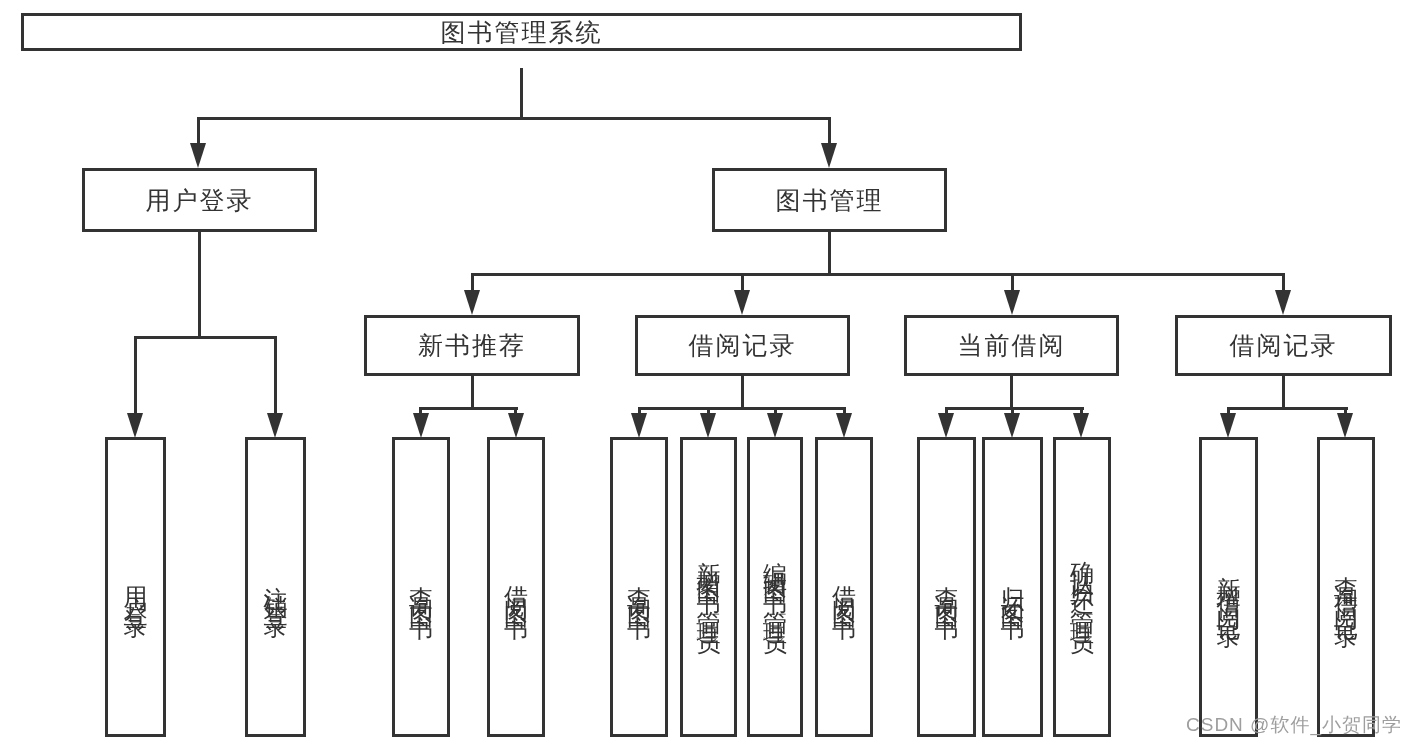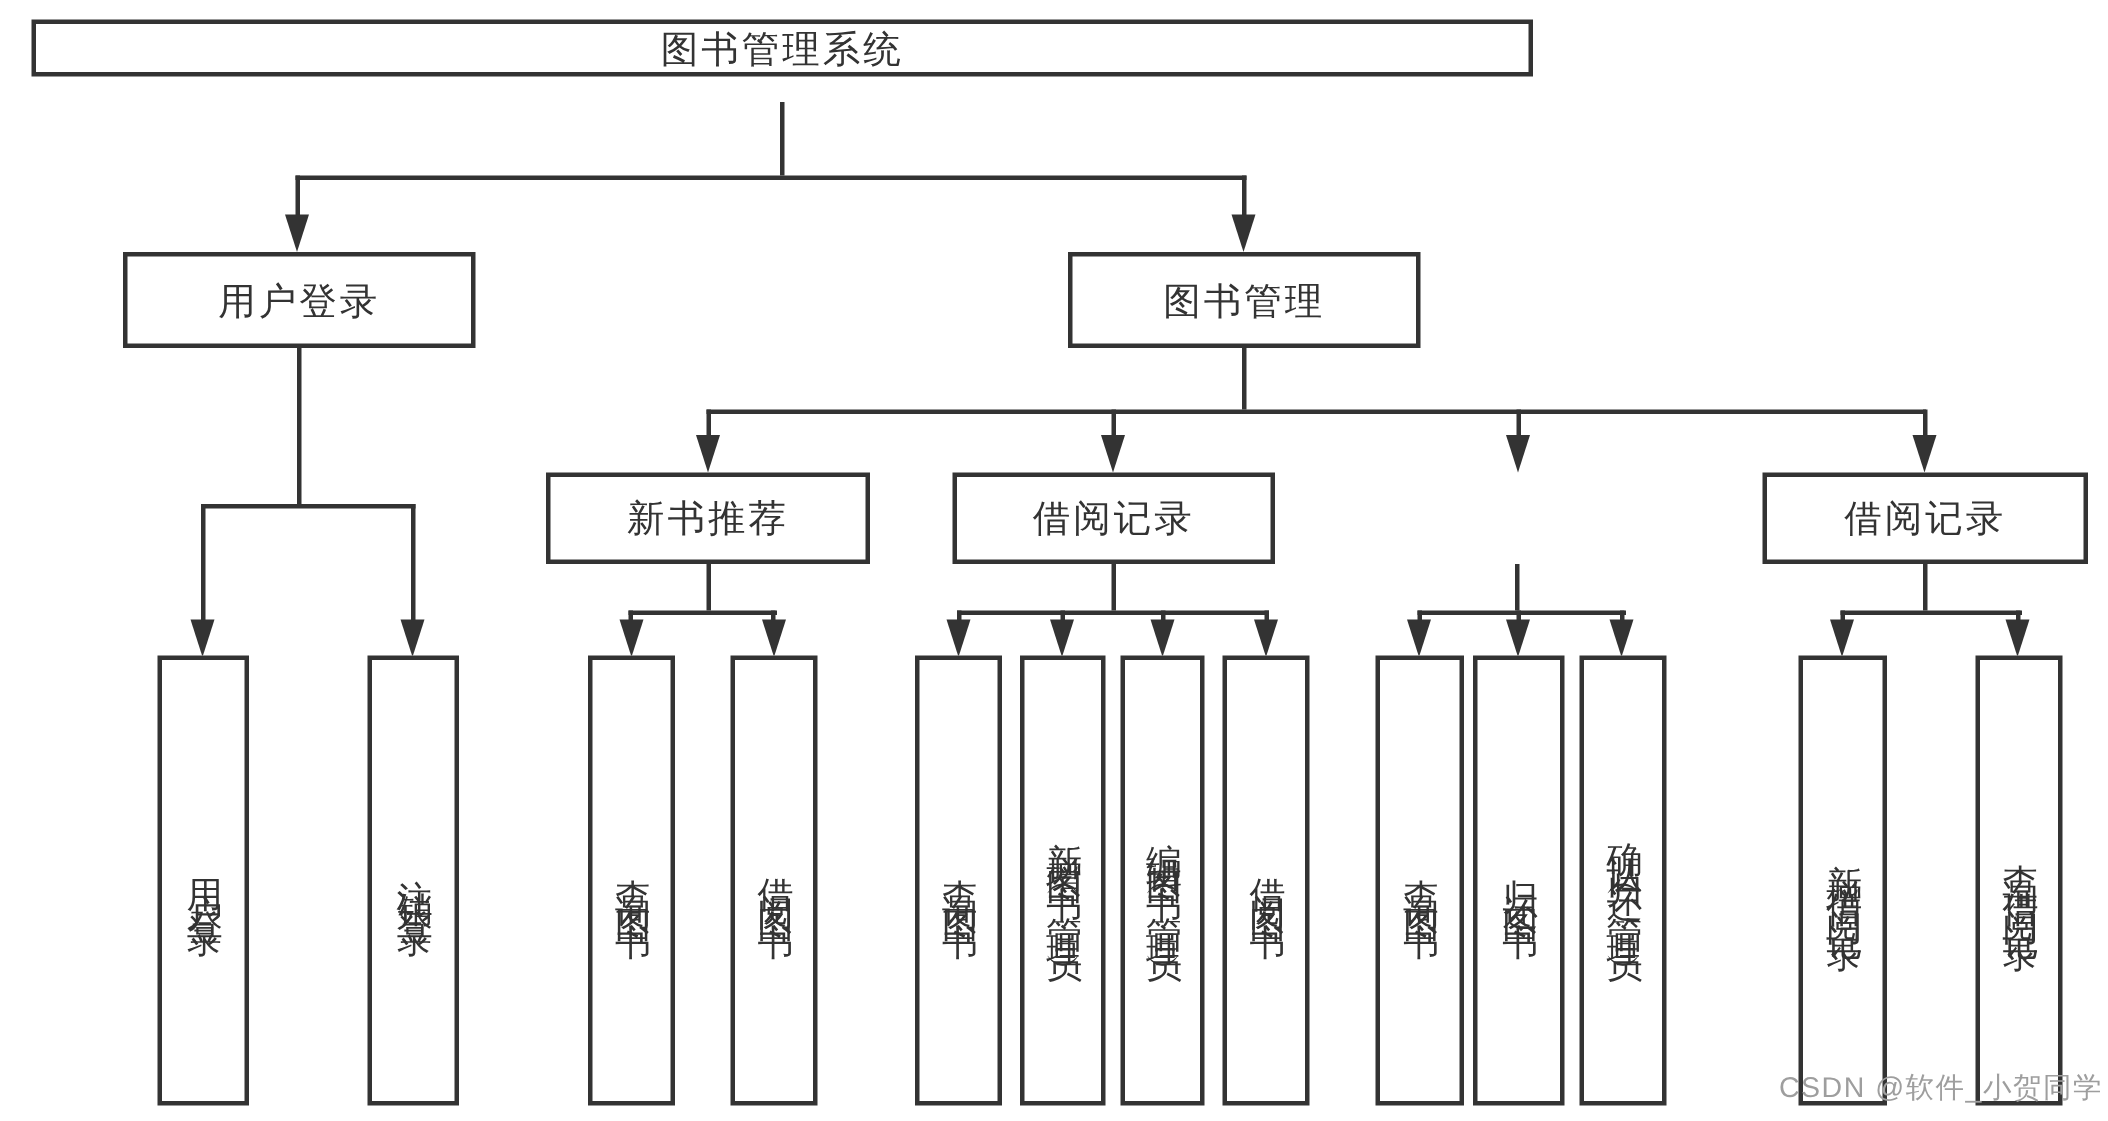--- a/index.html
+++ b/index.html
@@ -143,20 +143,23 @@
   <div class="box hbox" style="left:364px;top:315px;width:216px;height:61px;">
     <span>新书推荐</span>
   </div>
 
   <div class="box hbox" style="left:712px;top:168px;width:235px;height:64px;">
     <span>图书管理</span>
   </div>
   <div class="box hbox" style="left:635px;top:315px;width:215px;height:61px;">
     <span>借阅记录</span>
   </div>
+  <div class="box hbox" style="left:904px;top:315px;width:215px;height:61px;">
+    <span>当前借阅</span>
+  </div>
   <div class="box hbox" style="left:1175px;top:315px;width:217px;height:61px;">
     <span>借阅记录</span>
   </div>
 
   <div class="box vbox" style="left:105px;top:437px;width:61px;height:300px;">
     <span>用户登录</span>
   </div>
   <div class="box vbox" style="left:245px;top:437px;width:61px;height:300px;">
     <span>注销登录</span>
   </div>

